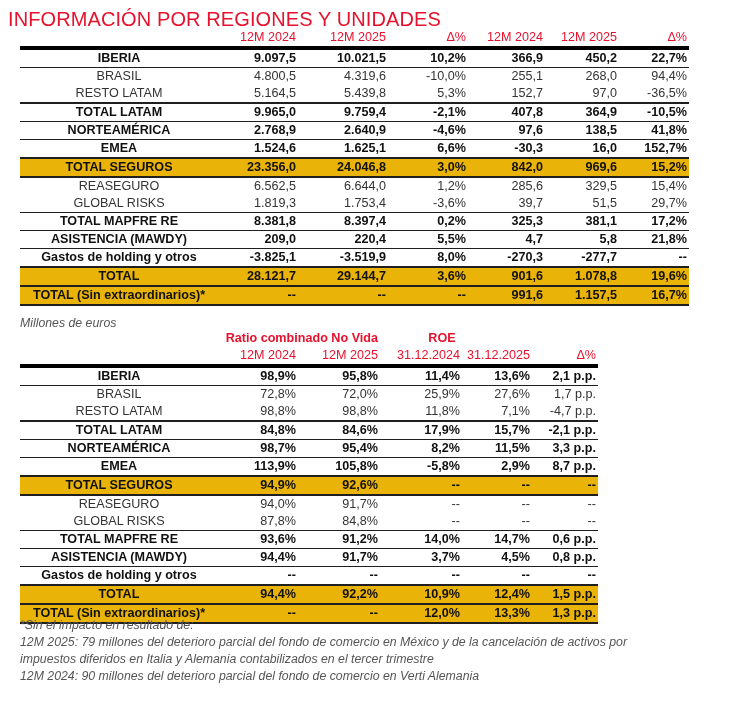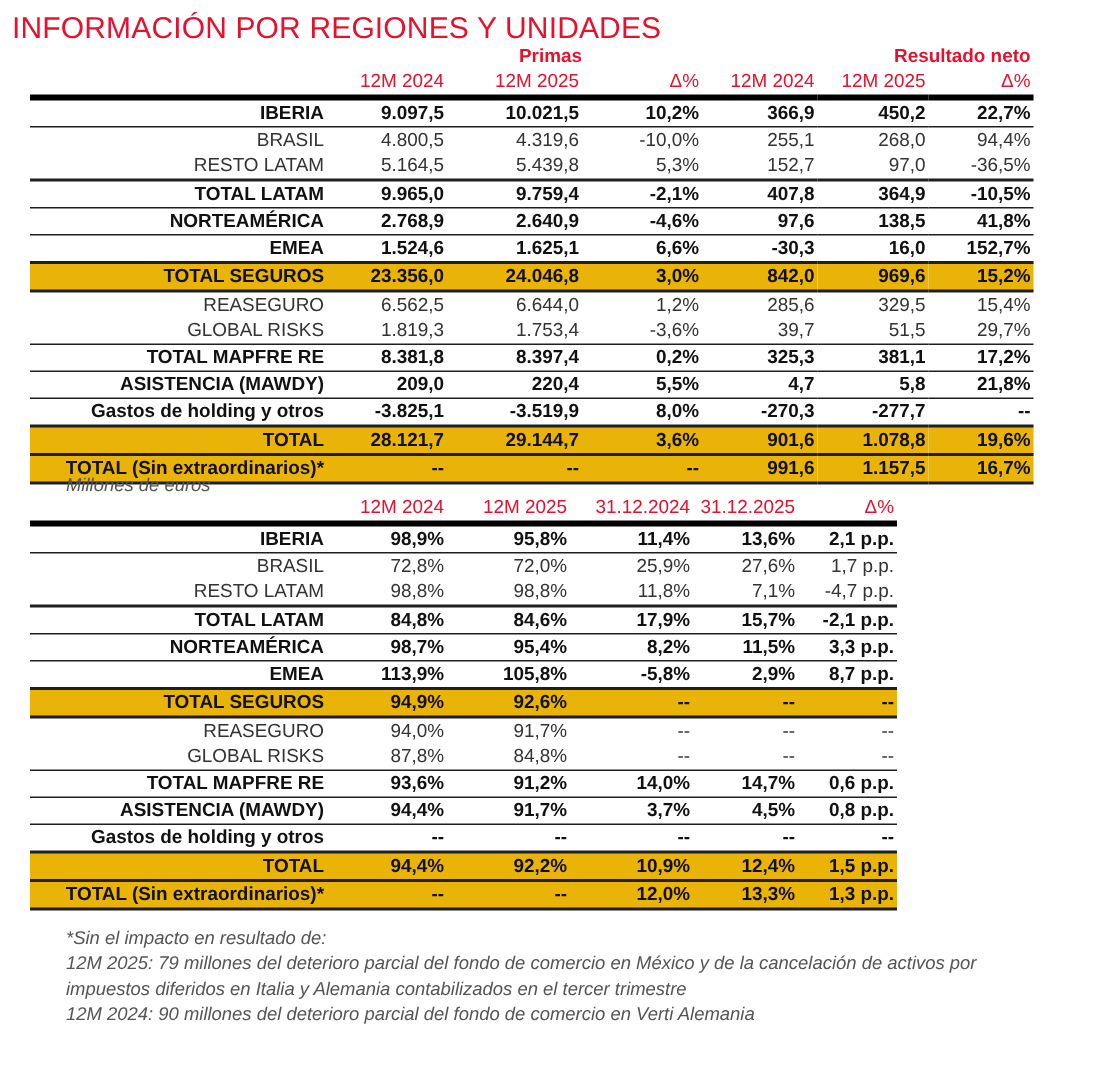--- a/index.html
+++ b/index.html
@@ -5,52 +5,45 @@
   html,body{margin:0;padding:0;background:#ffffff;}
   body{width:746px;height:710px;position:relative;overflow:hidden;font-family:"Liberation Sans","DejaVu Sans",sans-serif;color:#1f1f1f;}
   .title{position:absolute;left:8px;top:8px;font-size:20px;color:#e8112d;letter-spacing:0.1px;white-space:nowrap;}
   table{position:absolute;border-collapse:collapse;font-size:12.6px;}
   #t1{left:20px;top:29px;width:669px;}
   #t2{left:20px;top:330px;width:578px;}
   td,th{padding:0 2px;height:17px;line-height:17px;white-space:nowrap;}
   th{font-weight:normal;color:#e8112d;text-align:right;}
   th.grp{font-weight:bold;}
   td.num{text-align:right;}
-  td.lbl{text-align:right;padding-left:2px;}
+  td.lbl{text-align:center;padding-left:2px;}
   tr.hdr2 th{border-bottom:4px solid #000000;}
   tr.b td{font-weight:bold;color:#111;}
   tr.n td{font-weight:normal;color:#333;}
   tr.lt td{border-bottom:1px solid #1f1f1f;}
   tr.thk td{border-bottom:2px solid #1f1f1f;}
   tr.gray td{background:#eab308;}
-  .note{position:absolute;left:20px;font-size:12.3px;font-style:italic;color:#555;white-space:nowrap;line-height:17px;margin-left:24px;}
+  .note{position:absolute;left:20px;font-size:12.3px;font-style:italic;color:#555;white-space:nowrap;line-height:17px;}
 </style>
 </head>
 <body>
 
 <div class="title">INFORMACIÓN POR REGIONES Y UNIDADES</div>
 
 <table id="t1">
   <colgroup>
     <col style="width:198px">
       <col style="width:80px">
       <col style="width:90px">
       <col style="width:80px">
       <col style="width:77px">
       <col style="width:74px">
       <col style="width:70px">
   </colgroup>
   <thead>
-    <tr class="hdr1">
-      <th></th>
-      <th class="grp" colspan="2" style="text-align:right;padding-right:0">Primas</th>
-      <th></th>
-      <th></th>
-      <th class="grp" colspan="2">Resultado neto</th>
-    </tr>
     <tr class="hdr2" id="t1-cols">
         <th></th>
         <th>12M 2024</th>
         <th>12M 2025</th>
         <th>Δ%</th>
         <th>12M 2024</th>
         <th>12M 2025</th>
         <th>Δ%</th>
       </tr>
   </thead>
@@ -189,20 +182,26 @@
 <table id="t2">
   <colgroup>
     <col style="width:198px">
       <col style="width:80px">
       <col style="width:82px">
       <col style="width:82px">
       <col style="width:70px">
       <col style="width:66px">
   </colgroup>
   <thead>
+    <tr class="hdr1">
+      <th></th>
+      <th class="grp" colspan="2" style="text-align:right">Ratio combinado No Vida</th>
+      <th class="grp" colspan="2" style="text-align:center;padding-right:30px">ROE</th>
+      <th></th>
+    </tr>
     <tr class="hdr2" id="t2-cols">
         <th></th>
         <th>12M 2024</th>
         <th>12M 2025</th>
         <th>31.12.2024</th>
         <th>31.12.2025</th>
         <th>Δ%</th>
       </tr>
   </thead>
   <tbody id="t2-body">

